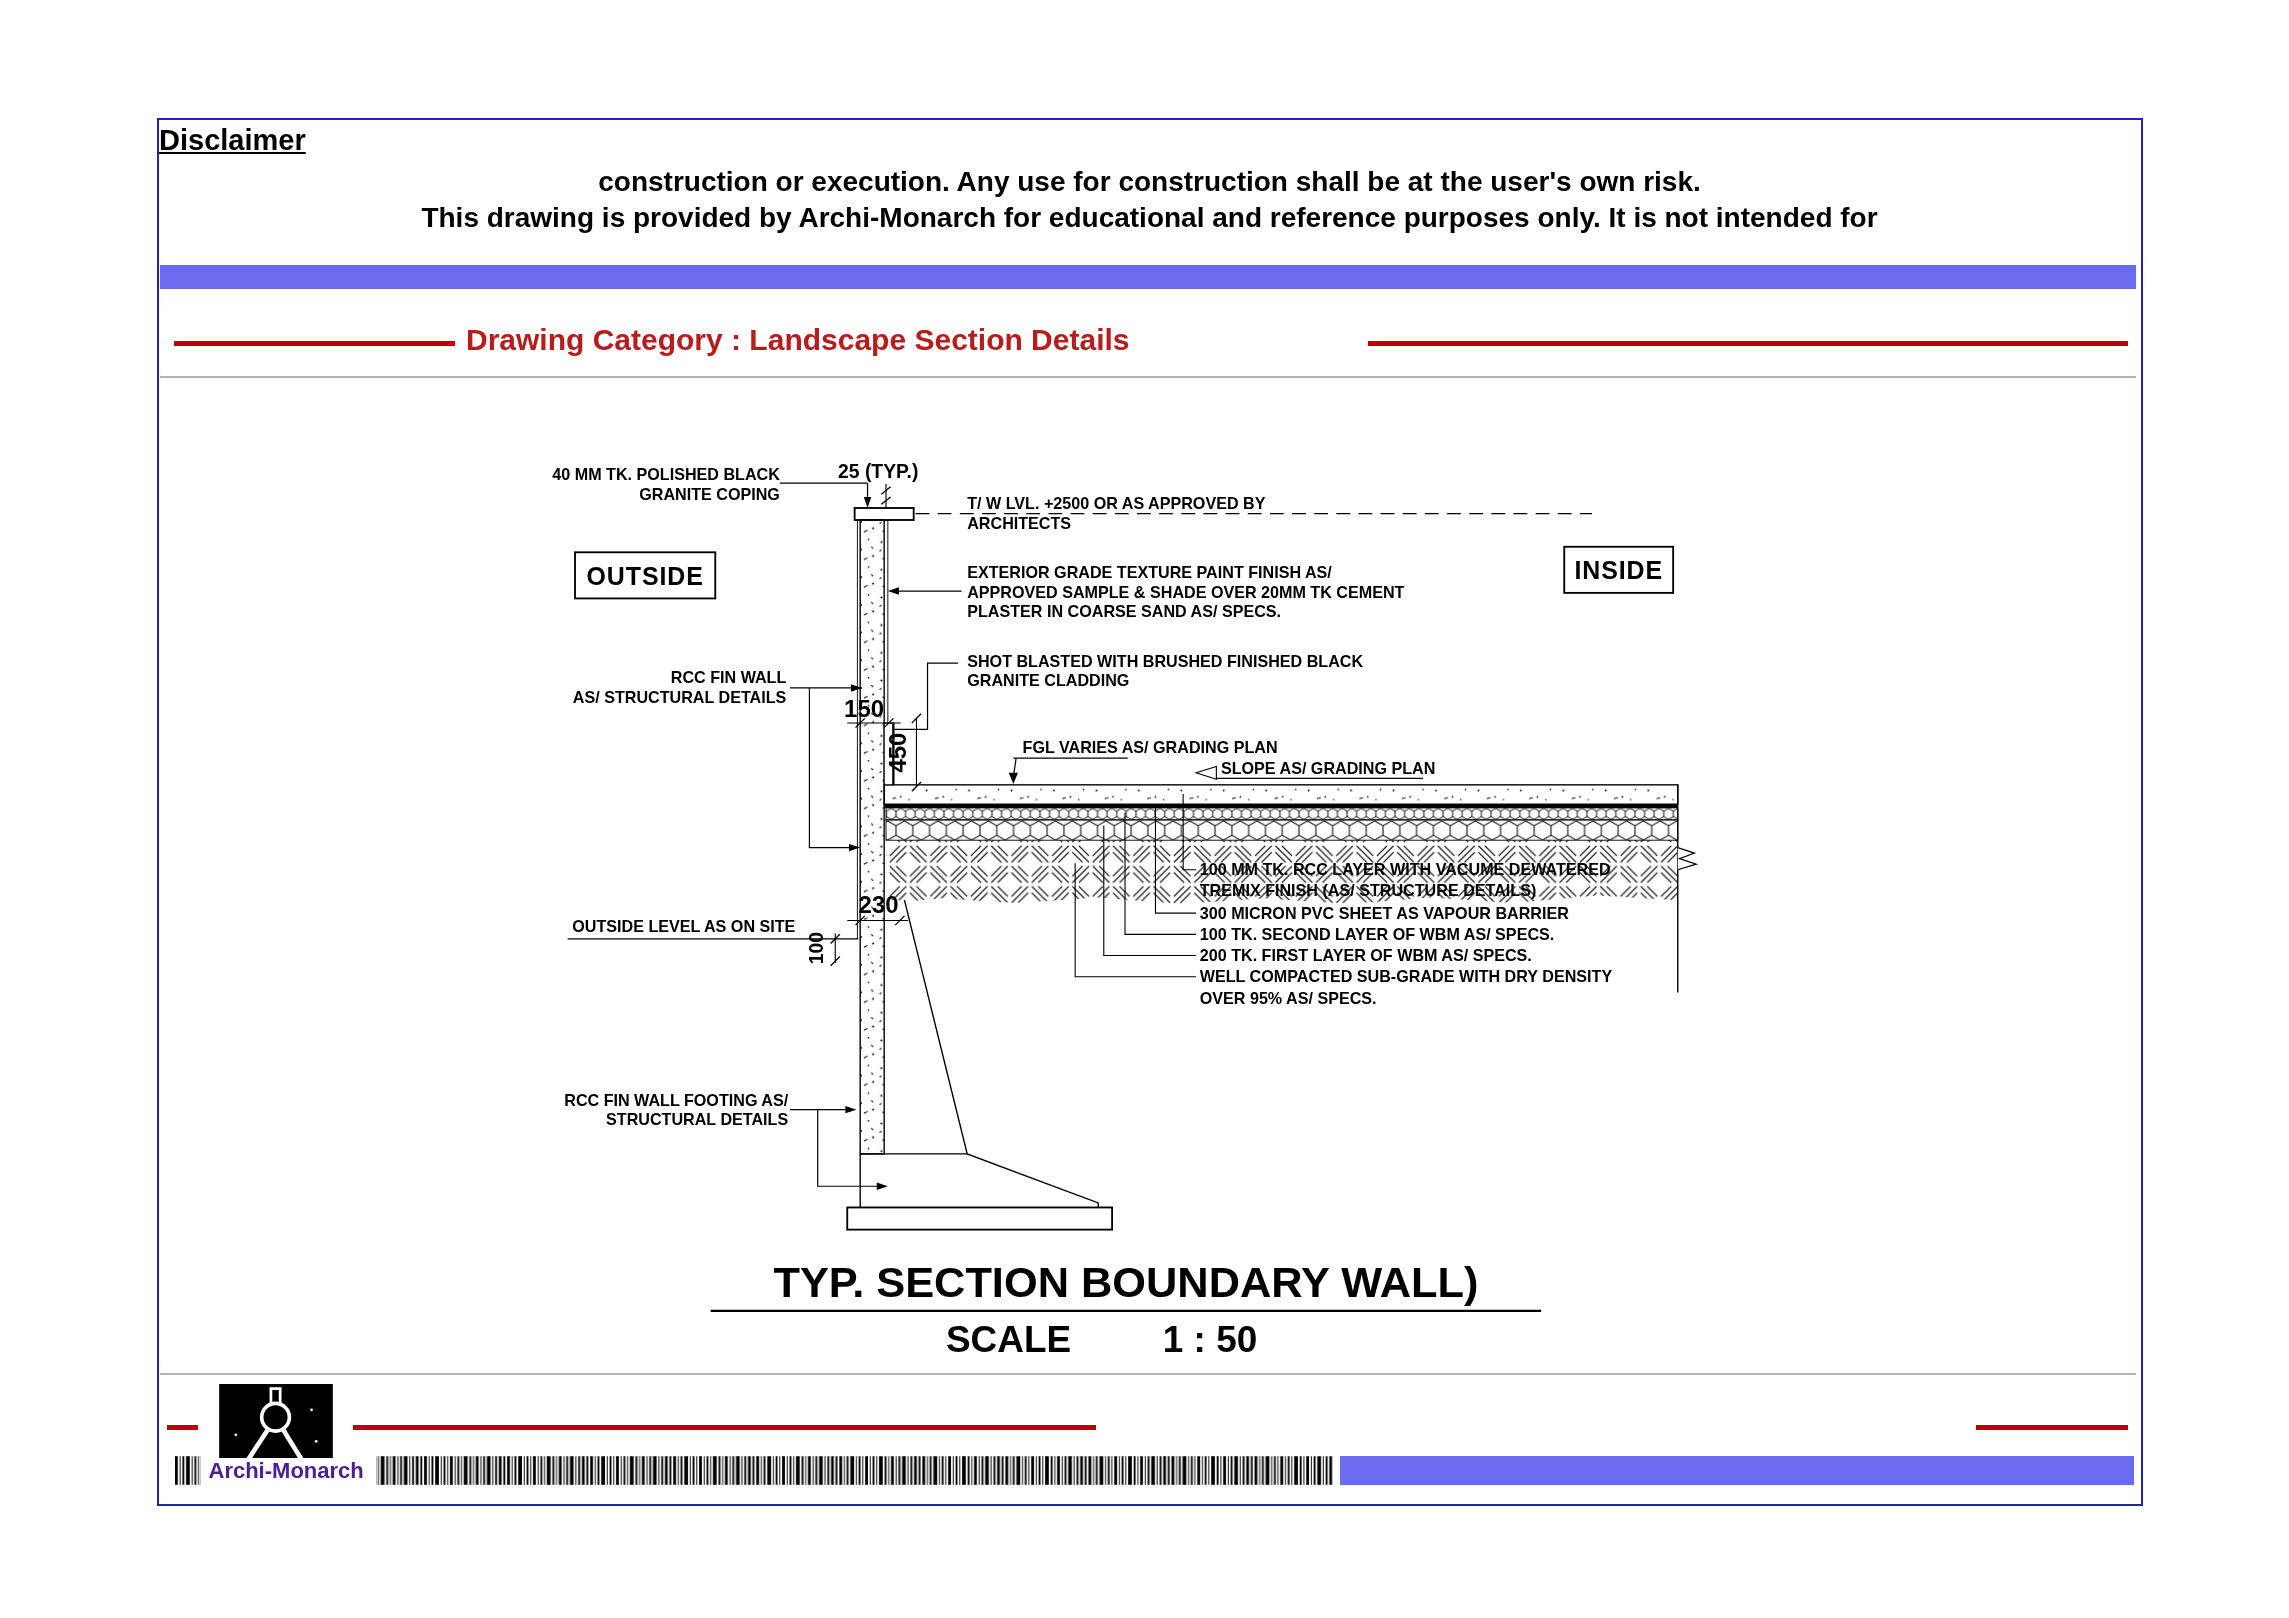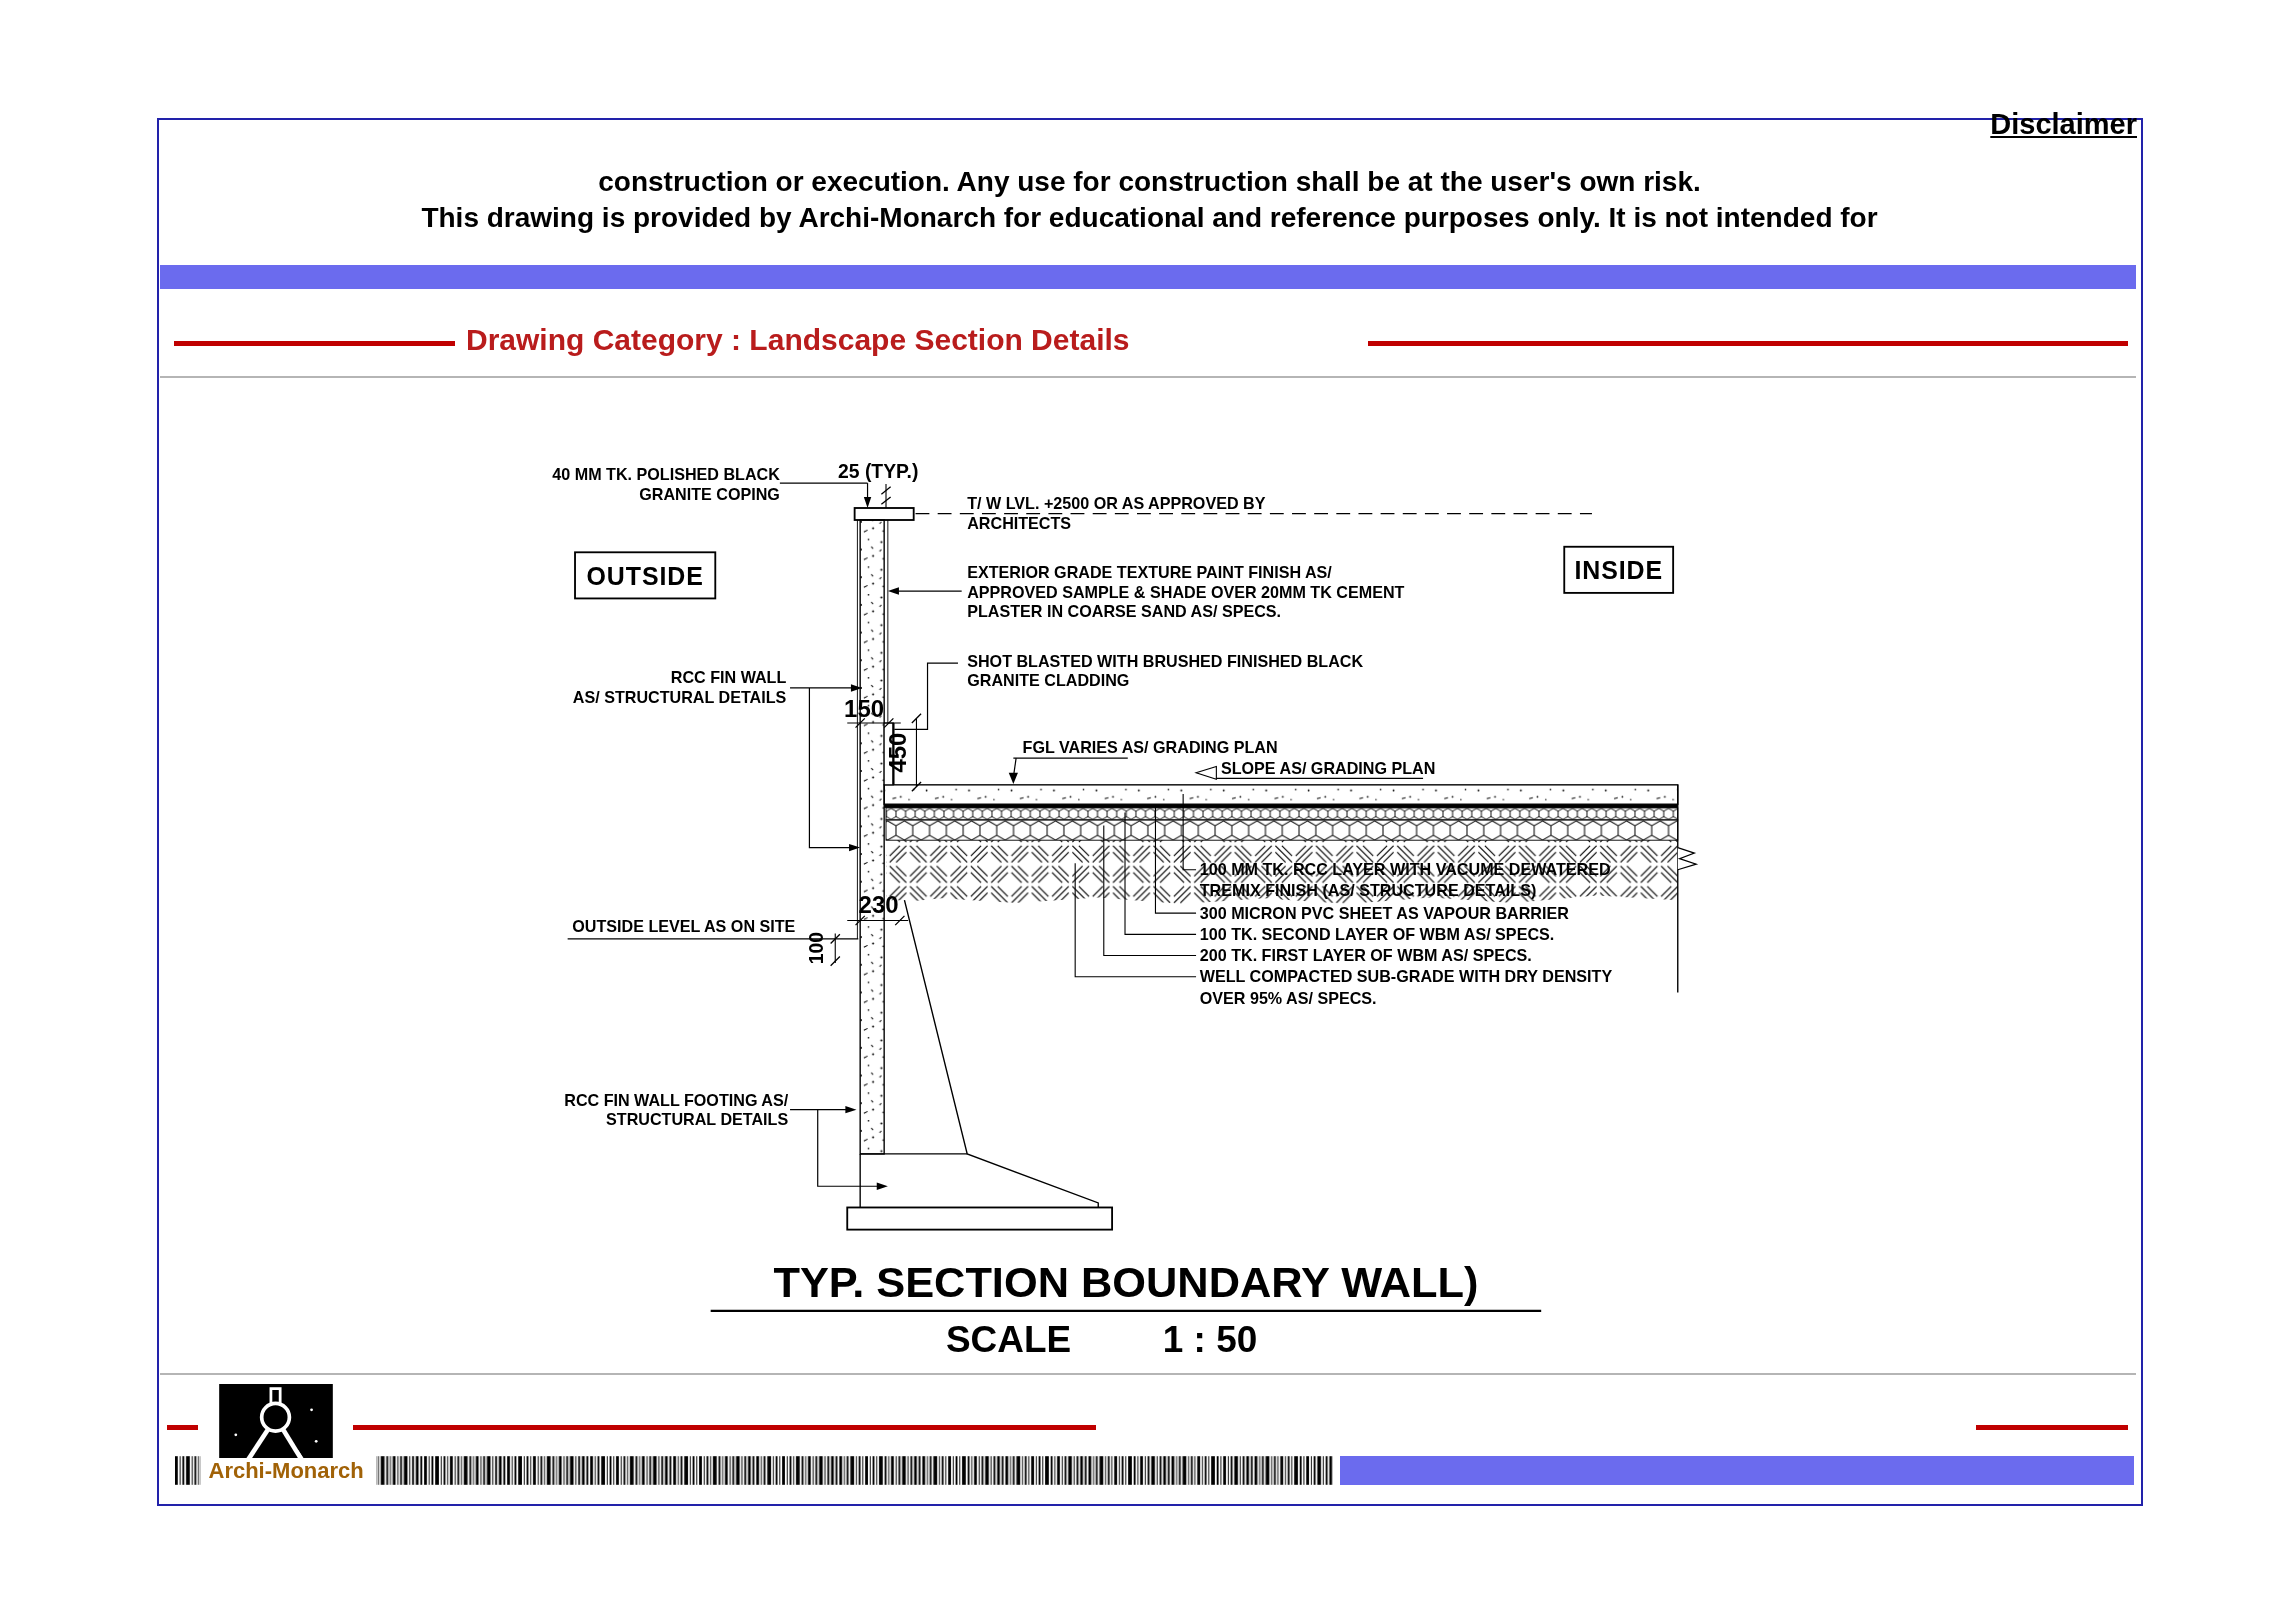--- a/index.html
+++ b/index.html
@@ -1,27 +1,27 @@
 <!DOCTYPE html>
 <html style="font-size:14.8px"><head>
 <meta charset="utf-8">
 <style>
   html,body{margin:0;padding:0;background:#fff;}
   body{font-family:"Liberation Sans", sans-serif; width:2290px; height:1619px; position:relative;}
   .page{position:absolute; left:0; top:0; width:2290px; height:1619px; background:#fff; overflow:hidden;}
   .abs{position:absolute;}
   .frame{left:157px; top:118px; width:1982px; height:1384px; border:2.8px solid #2222aa; background:#fff;}
-  .disc-title{left:159px; top:108px; width:1978px; text-align:right; font-size:29px; font-weight:bold; text-decoration:underline; color:#000;}
+  .disc-title{left:159px; top:124px; width:1978px; text-align:left; font-size:29px; font-weight:bold; text-decoration:underline; color:#000;}
   .disc-body{left:222px; top:164px; width:1855px; text-align:center; font-size:28px; font-weight:bold; line-height:36px; color:#000;}
   .bluebar-top{left:160px; top:265px; width:1976px; height:24px;}
   .cat-title{left:466px; top:323px; font-size:30px; font-weight:bold; color:#b91c1c; white-space:nowrap;}
   .redline{height:4.6px;}
   .grayline{left:160px; height:1.8px; background:#b5b5b5; width:1976px;}
   .sheet-title{left:1111px; top:1408px; font-size:32px; font-weight:bold; white-space:nowrap; color:#000;}
-  .brand{left:203px; top:1458px; font-size:22px; font-weight:bold; color:#a16207; background:#fff; padding:0 5.5px; z-index:3;}
+  .brand{left:203px; top:1458px; font-size:22px; font-weight:bold; color:#4c1d95; background:#fff; padding:0 5.5px; z-index:3;}
   .bluebar-bot{left:1340px; top:1456px; width:794px; height:29px;}
   svg text{font-family:"Liberation Sans", sans-serif; font-weight:bold; fill:#000;}
   .f17{font-size:17.5px;}
   .f21{font-size:21px;}
   .f26{font-size:26px;}
   .f27{font-size:27px; letter-spacing:1px;}
   .f46{font-size:47px;}
   .f40{font-size:40px;}
 </style>
 </head>

